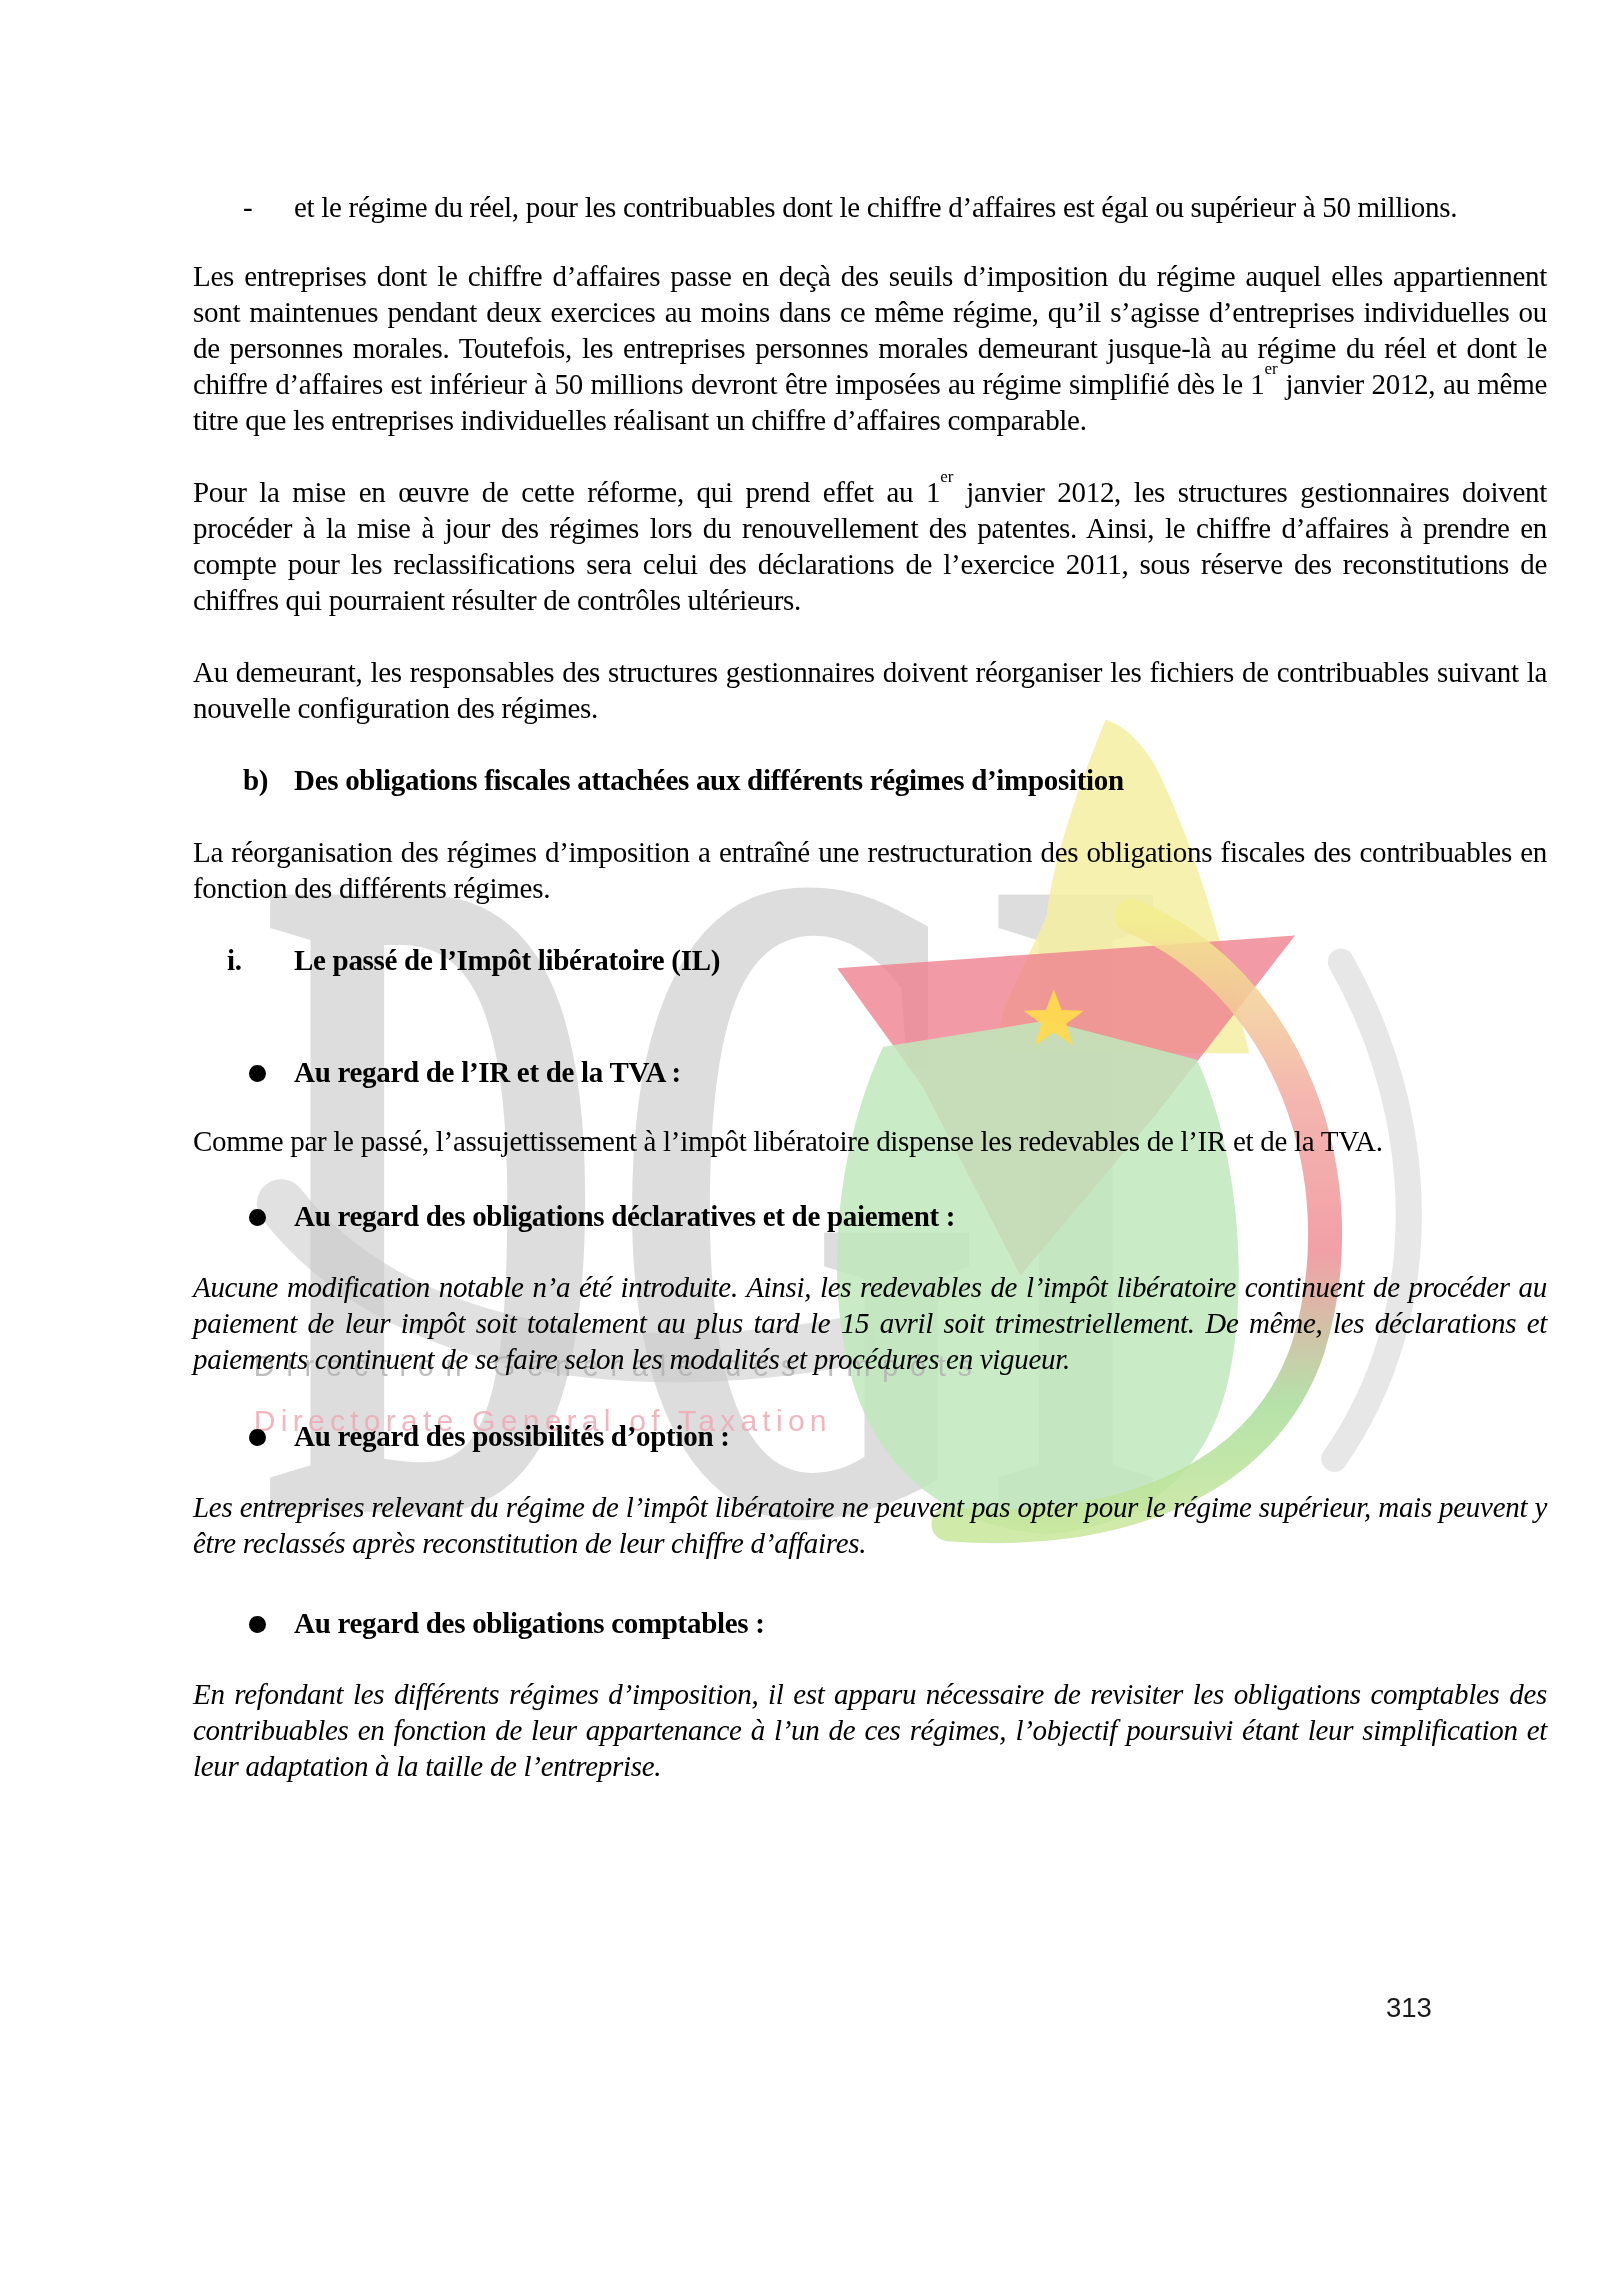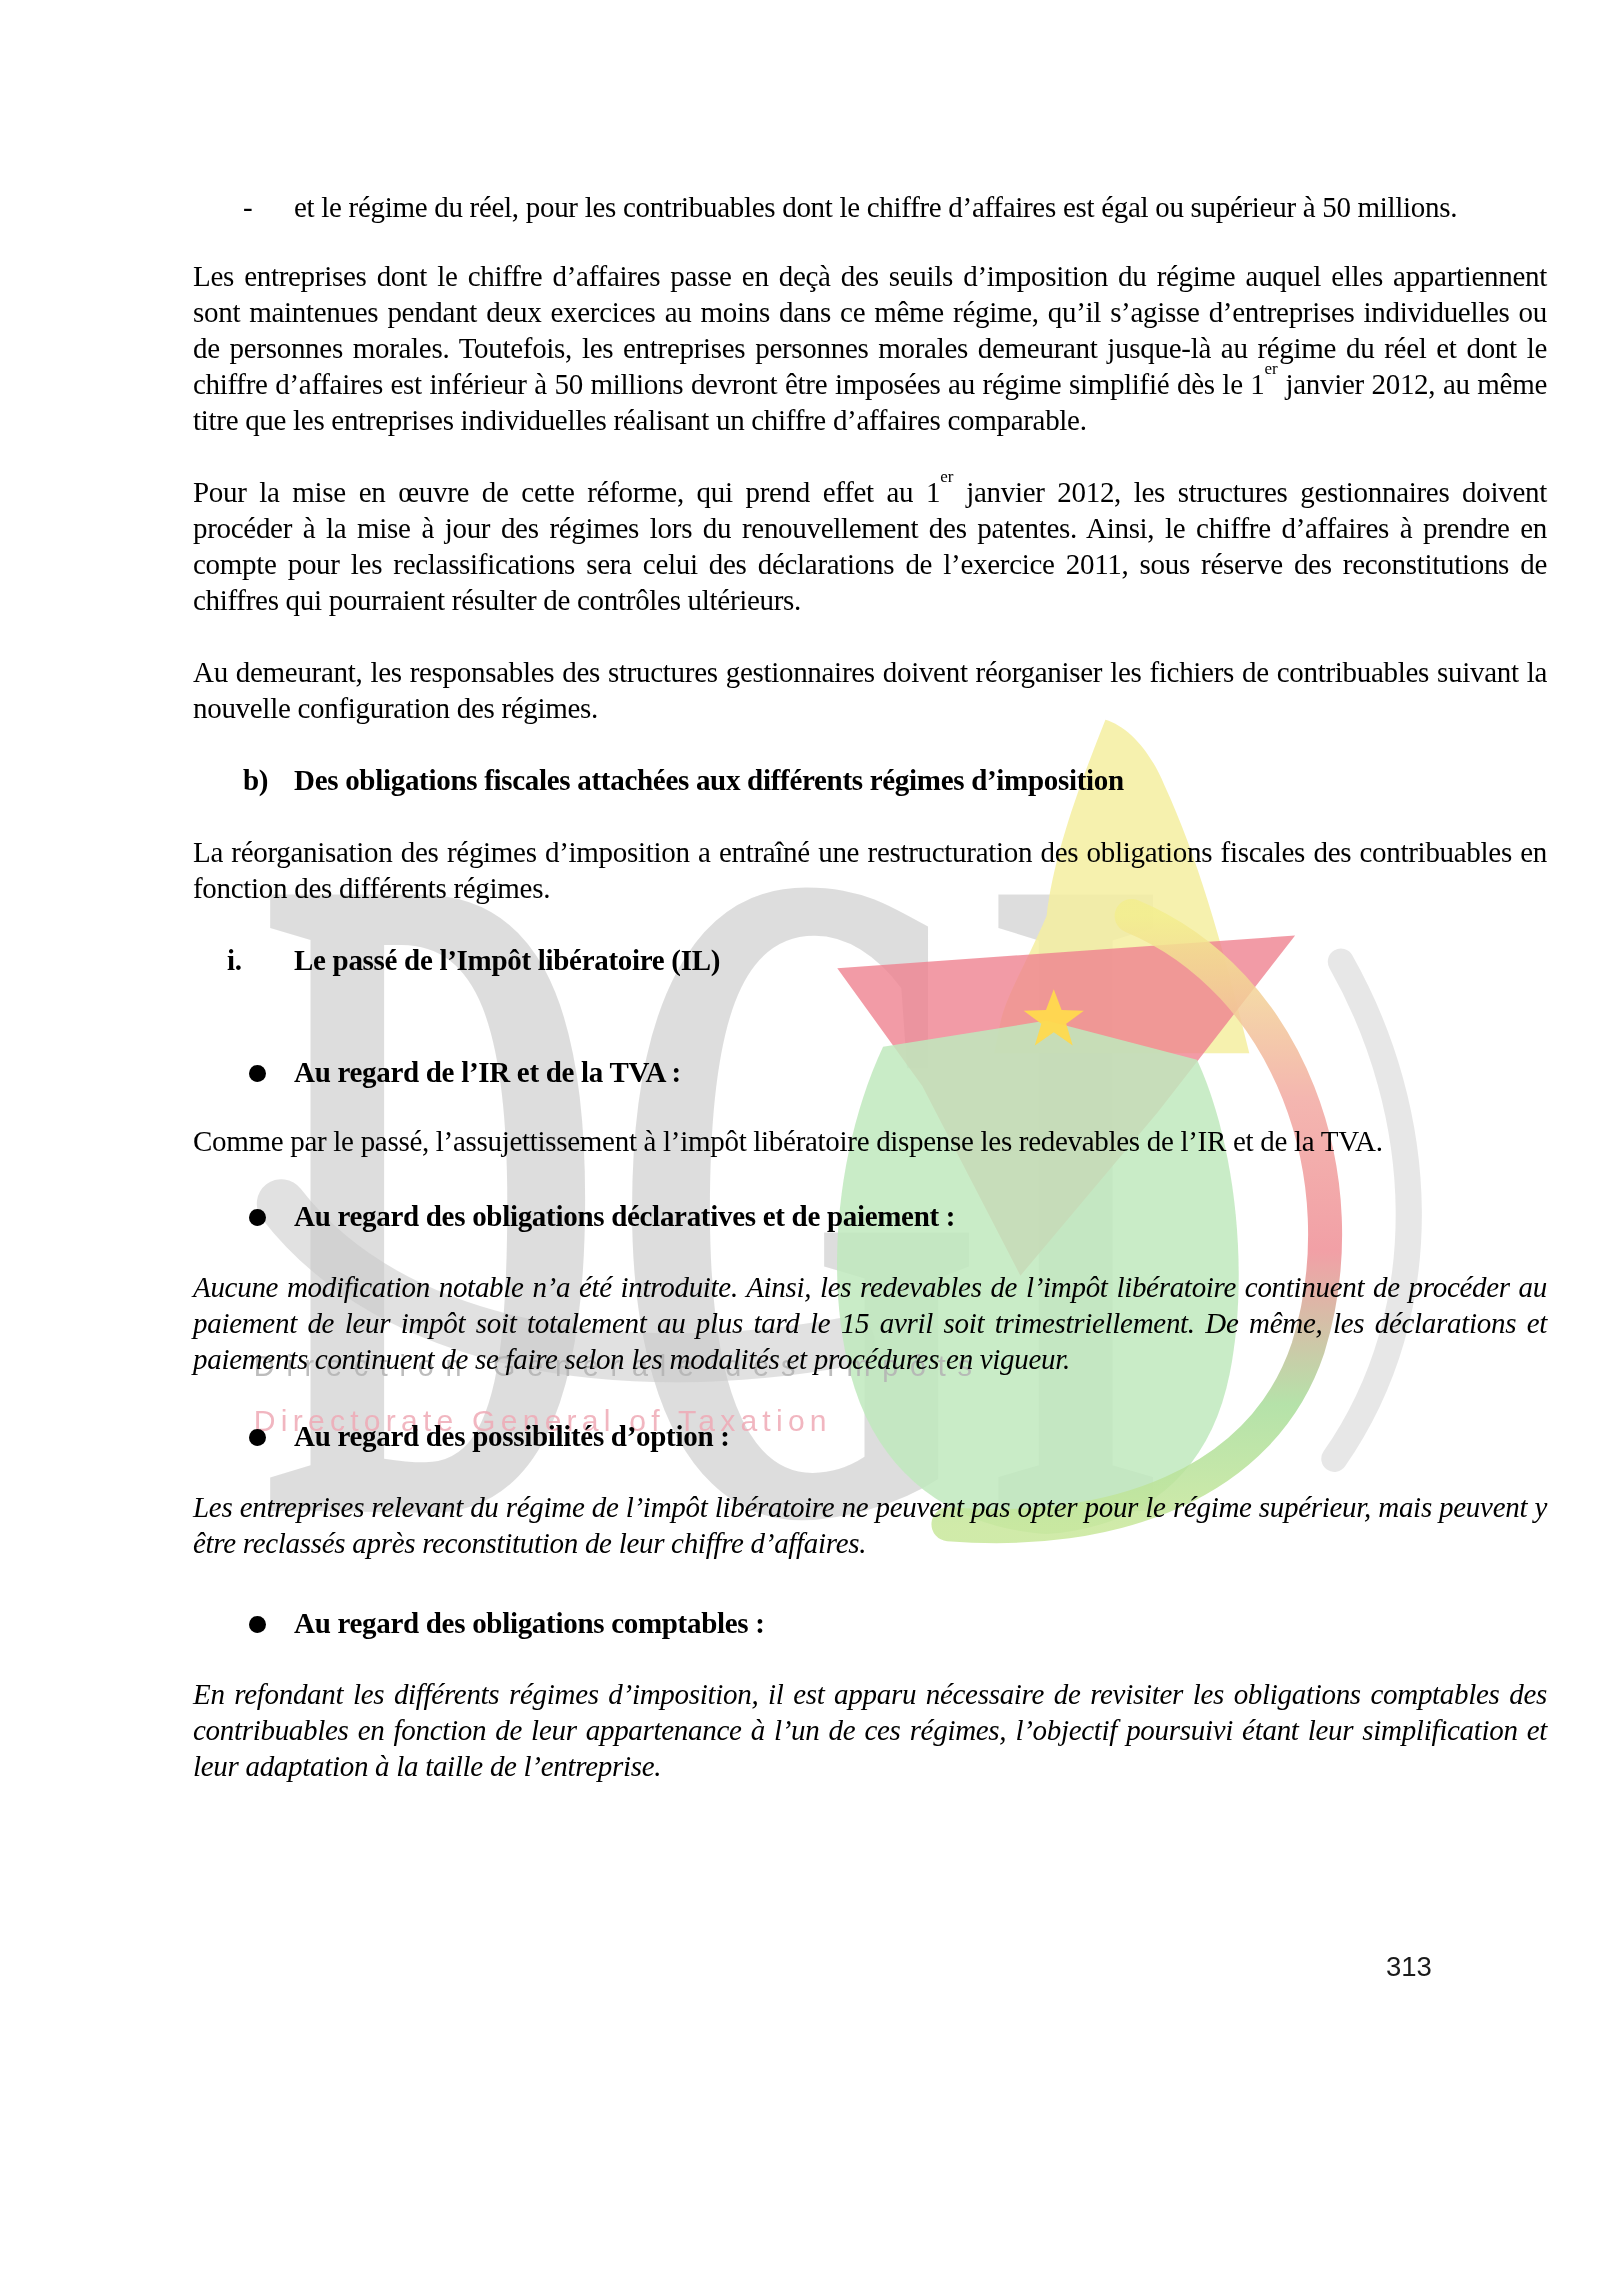--- a/index.html
+++ b/index.html
@@ -26,21 +26,21 @@
   .first{margin-top:189px;}
   .mt50{margin-top:33px;} .mt51{margin-top:33px;} .mt53{margin-top:35px;font-style:italic;}
   .mt59{margin-top:39px;} .mt63{margin-top:41px;} .mt68{margin-top:44px;} .mt80{margin-top:76px;}
   .bullet-dot{
     position:absolute;left:56px;top:10.5px;width:17px;height:17px;
     border-radius:50%;background:#000;
   }
   .hi .marker{left:34px;}
   sup{font-size:17px;line-height:0;position:relative;top:-9.8px;letter-spacing:0;}
   .page-number{
-    position:absolute;left:1386px;top:1951px;z-index:1;
+    position:absolute;left:1386px;top:1992px;z-index:1;
     font-family:"Liberation Sans", sans-serif;font-size:27.5px;color:#1a1a1a;
   }
 </style>
 </head>
 <body>
 
 <div class="page">
 
   <svg class="watermark" viewBox="0 0 1850 1350" xmlns="http://www.w3.org/2000/svg" aria-hidden="true">
     <defs>

